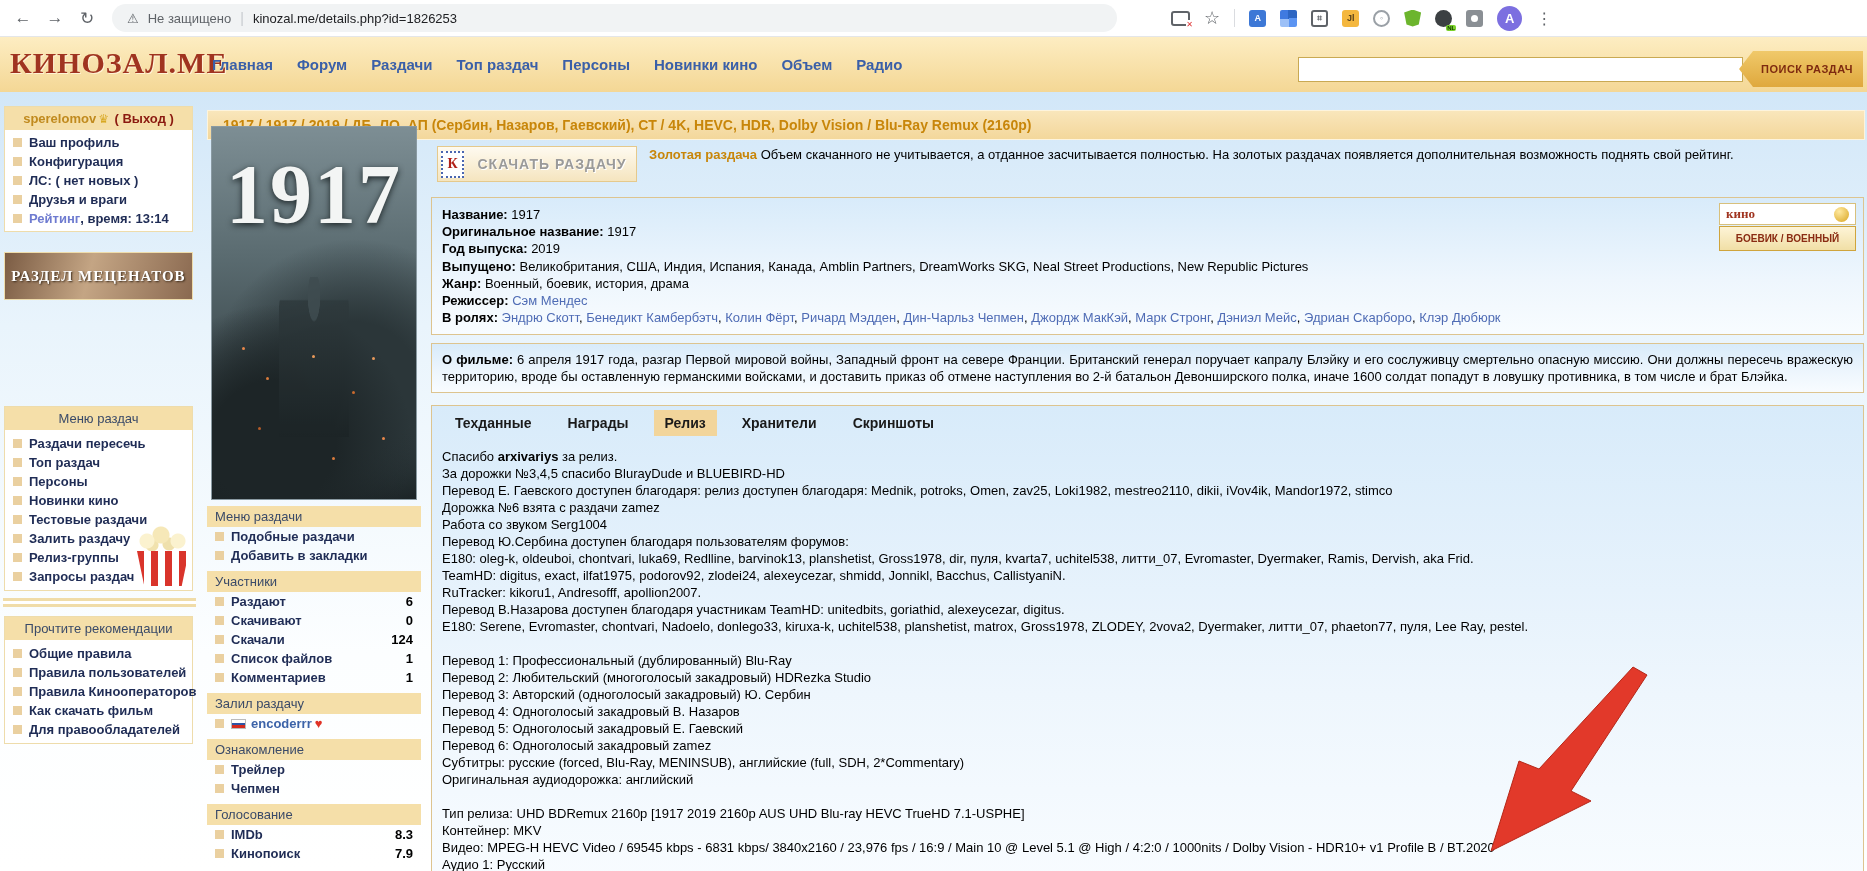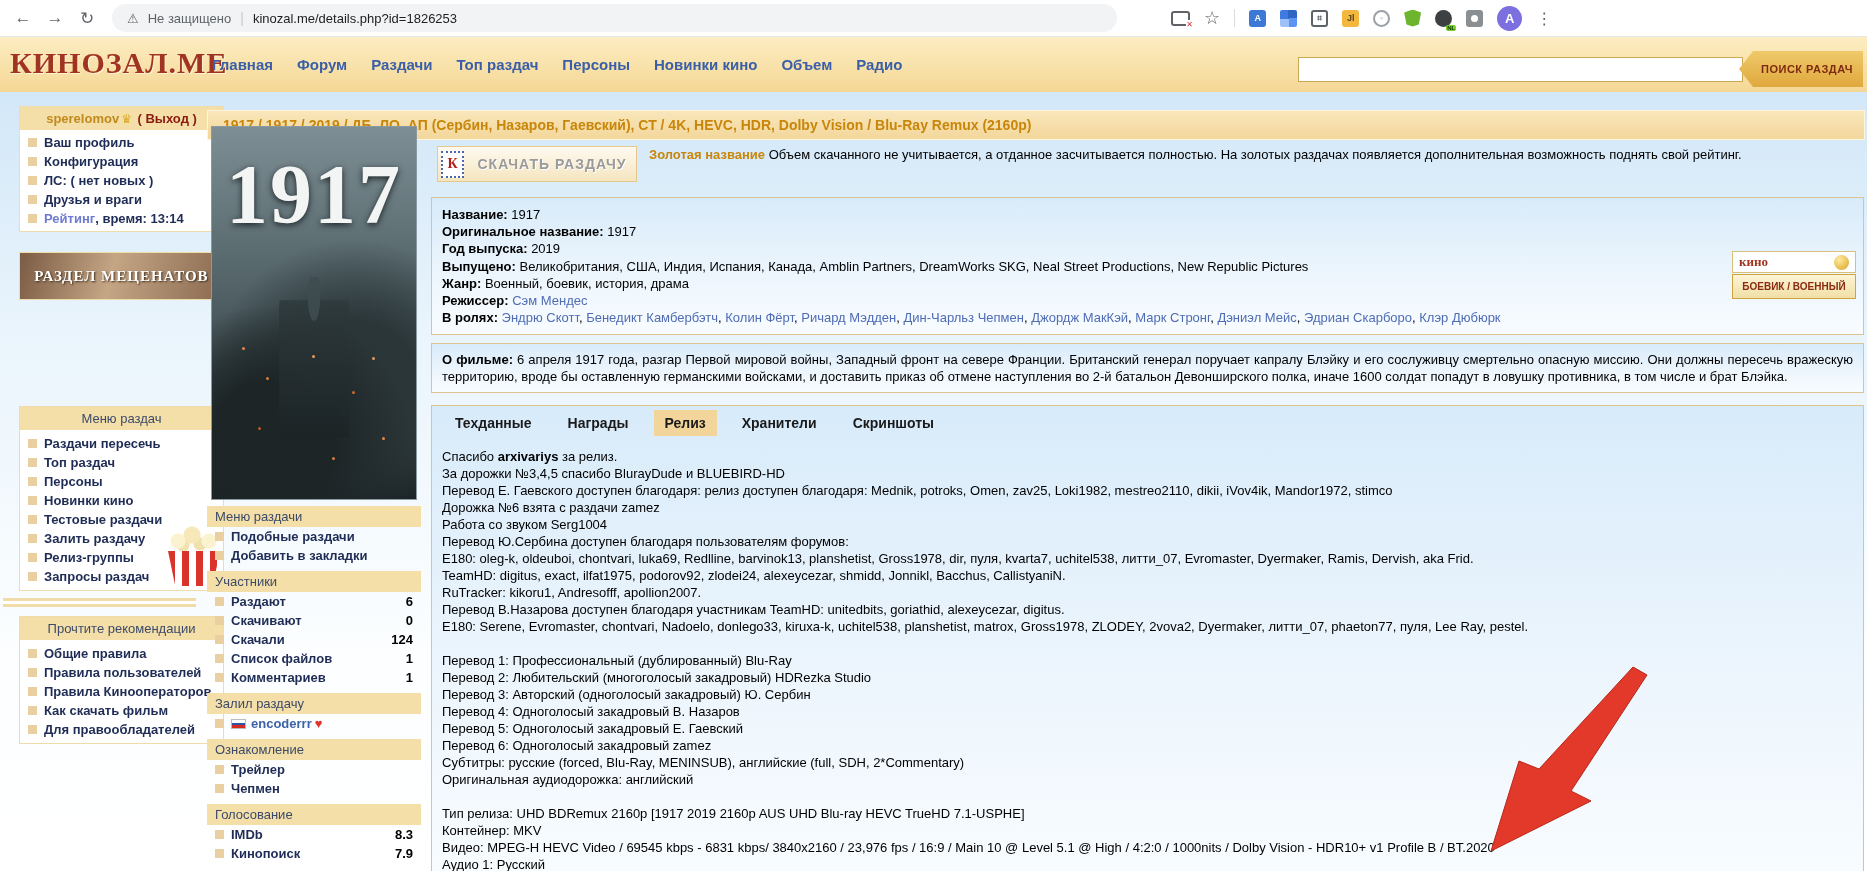--- a/index.html
+++ b/index.html
@@ -50,21 +50,21 @@
   .search button { height:36px; margin-left:-4px; padding:0 10px 0 22px; border:none;
                    background:linear-gradient(180deg,#f0c96a,#dfa83d);
                    clip-path:polygon(14px 0,100% 0,100% 100%,14px 100%,0 50%);
                    color:#7e2a10; font-weight:bold; font-size:11px; font-family:inherit; letter-spacing:.5px; }
 
   
   .page { position:absolute; top:92px; left:0; right:0; height:779px; overflow:hidden;
           background:linear-gradient(180deg,#d2e7f8 0%,#e9f4fc 30%,#fcfeff 72%,#ffffff 100%); }
 
   
-  .sbox { position:absolute; left:19px; width:205px; background:#fff; border:1px solid #eedcab; }
+  .sbox { position:absolute; left:4px; width:189px; background:#fff; border:1px solid #eedcab; }
   .shdr { background:#f5dfa9; padding:4px 6px; font-size:13px; color:#3a4a68; text-align:center; }
   .srow { display:flex; align-items:center; height:19px; padding:0 4px 0 8px; font-size:13px;
           font-weight:bold; color:#1f2c55; white-space:nowrap; }
   .srow a { color:#1f2c55; text-decoration:none; }
   .bullet { width:9px; height:9px; background:#ead0a0; margin-right:7px; flex:none; }
   .uname { color:#c08a1e; font-weight:bold; }
   .crown { color:#d8a822; font-size:12px; margin:0 2px; }
   .logout { color:#8b1a10; font-weight:bold; }
   .ratlink { color:#6e7bd0 !important; }
   .patron { height:46px; background:linear-gradient(105deg,#7b5c44,#c4a584 45%,#8a6950);
@@ -125,21 +125,21 @@
            align-items:center; justify-content:center; margin-right:7px; flex:none; }
   .dllabel { flex:1; text-align:center; font-weight:bold; font-size:14px; color:#9a9a9a;
              letter-spacing:1px; text-shadow:1px 1px 0 #fff; }
   .notice { margin-left:12px; font-size:13px; line-height:17px; color:#000; }
   .goldlink { color:#c8860a; font-weight:bold; text-decoration:none; }
   .cbox { border:1px solid #ddc48f; background:linear-gradient(180deg,#d8ebfa,#eef6fd 60%,#f8fcff); }
   .details { margin-top:9px; padding:8px 10px; position:relative; font-size:13px; line-height:17.2px; }
   .dlabel { font-weight:bold; }
   .clink { color:#4f6cb5; text-decoration:none; }
   .actors a:not(:last-of-type)::after { content:", "; color:#000; }
-  .badge { position:absolute; top:5px; right:7px; width:124px;margin-top:48px; }
+  .badge { position:absolute; top:5px; right:7px; width:137px; }
   .badge-top { display:flex; align-items:center; justify-content:space-between; background:#fff;
                border:1px solid #d8c07c; padding:1px 6px; height:22px; }
   .badge-kino { font-family:"Liberation Serif",serif; font-weight:bold; font-size:13px; color:#a03420; }
   .medal { width:15px; height:15px; border-radius:50%; background:radial-gradient(circle at 35% 30%,#ffe9a0,#d9a520); }
   .badge-bot { margin-top:1px; background:linear-gradient(#fdf4d7,#f1dfa6); border:1px solid #cfa43c;
                color:#8a2b12; font-weight:bold; font-size:10px; text-align:center; padding:3px 0; }
   .about { margin-top:8px; padding:7px 10px; font-size:13px; line-height:17px; text-align:justify; }
   .relbox { margin-top:12px; height:482px; }
   .tabsrow { display:flex; align-items:center; gap:14px; padding:4px 0 4px 12px;text-align:right; }
   .tab { font-size:14px; font-weight:bold; color:#1a1a1a; padding:5px 11px; cursor:pointer; }
@@ -428,21 +428,21 @@
     </div>
 
     <div class="rightcol">
 
       <div class="dlrow">
         <div class="dlbtn">
           <span class="stamp">К</span>
           <span class="dllabel">СКАЧАТЬ РАЗДАЧУ</span>
         </div>
         <div class="notice">
-          <a class="goldlink">Золотая название</a>
+          <a class="goldlink">Золотая раздача</a>
           <span>Объем скачанного не учитывается, а отданное засчитывается полностью. На золотых раздачах появляется дополнительная возможность поднять свой рейтинг.</span>
         </div>
       </div>
 
       <div class="cbox details">
 
           <div><span class="dlabel">Название:</span> <span>1917</span></div>
 
           <div><span class="dlabel">Оригинальное название:</span> <span>1917</span></div>
 

